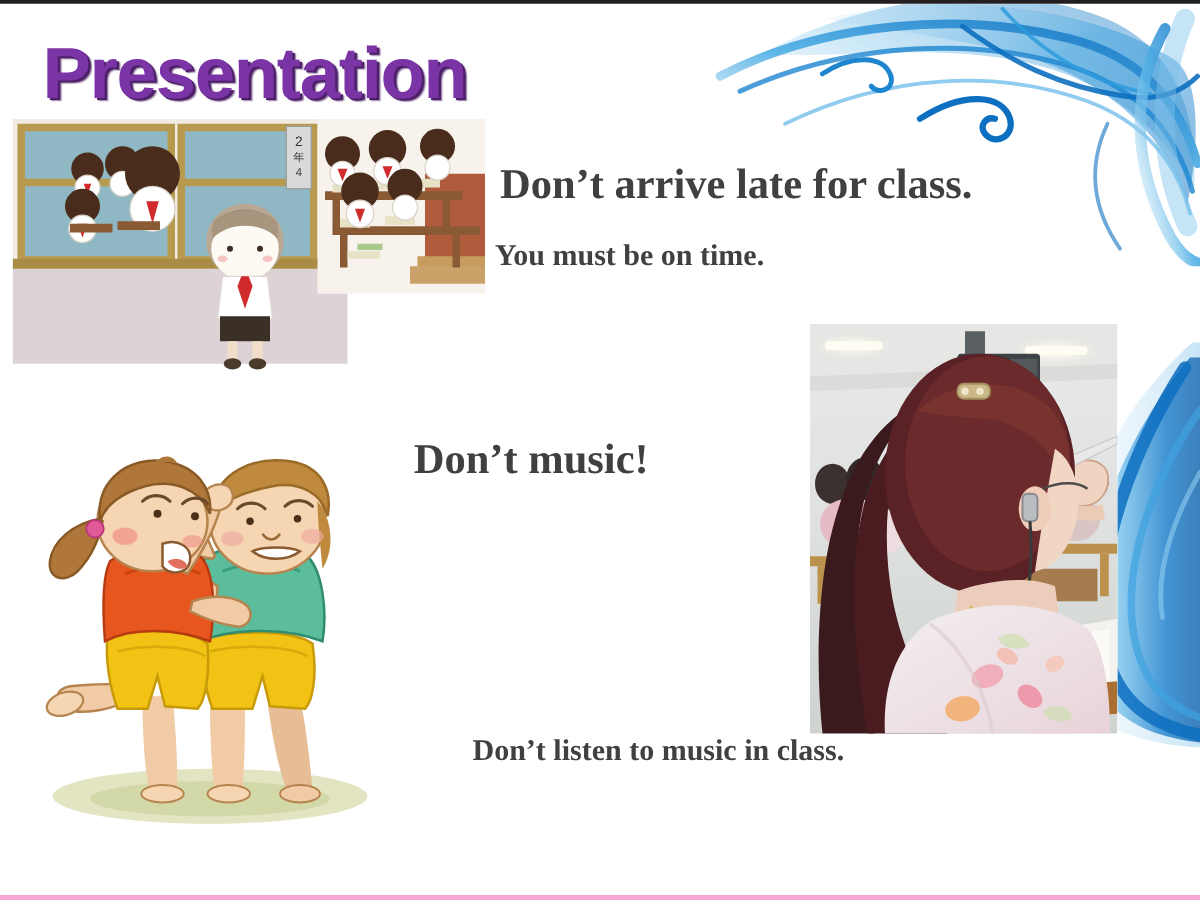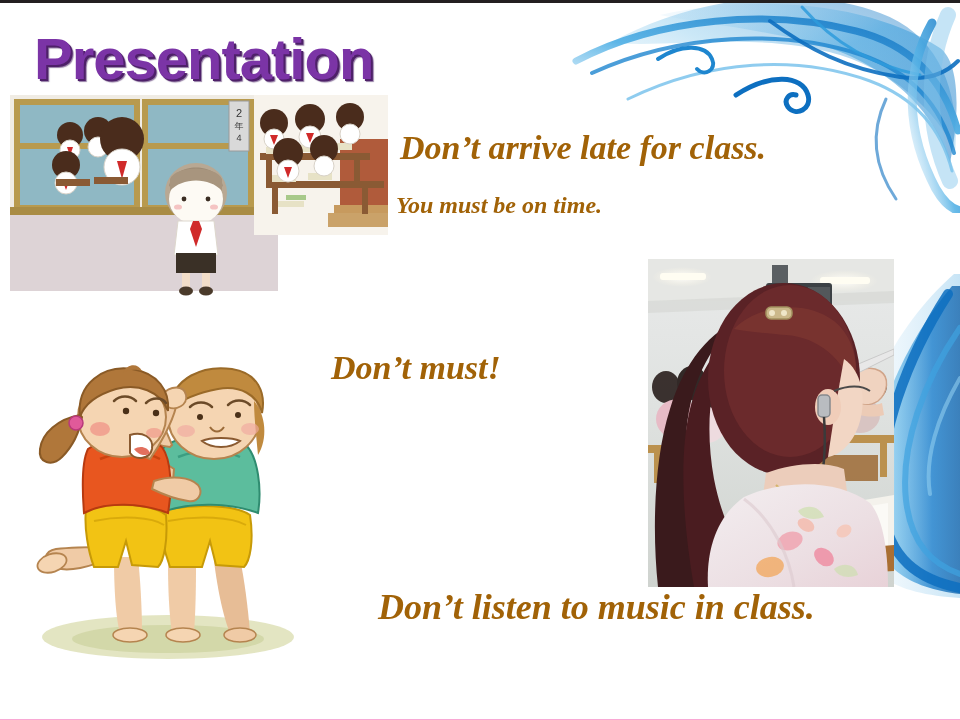--- a/index.html
+++ b/index.html
@@ -9,21 +9,21 @@
     background: #ffffff;
   }
   #slide {
     position: relative;
     width: 960px;
     height: 720px;
     background: #ffffff;
     overflow: hidden;
     font-family: "Liberation Sans", sans-serif;
     border-top: 3px solid #231f20;
-    border-bottom: 1px solid #f9a8d4;
+    border-bottom: 4px solid #f9a8d4;
     box-sizing: border-box;
   }
 
   
   .swirl-layer {
     position: absolute;
     pointer-events: none;
   }
   #swirl-top-right {
     top: 0; right: 0;
@@ -46,31 +46,30 @@
     letter-spacing: -1px;
     text-shadow:
        2px 2px 0 #4e2069,
        3px 3px 1px rgba(60,20,90,0.55);
     white-space: nowrap;
   }
 
   
   .caption {
     position: absolute;
-    color: #a16207;
+    color: #404040;
     font-family: "Liberation Serif", serif;
     font-weight: bold;
-    font-style: italic;
     white-space: nowrap;
     line-height: 1.0;
   }
   #cap-late    { left: 400px; top: 128px; font-size: 34px; }
   #cap-ontime  { left: 396px; top: 190px; font-size: 24px; }
   #cap-fight   { left: 331px; top: 348px; font-size: 34px; }
-  #cap-music   { left: 378px; top: 586px; font-size: 36px; text-align: center; }
+  #cap-music   { left: 378px; top: 586px; font-size: 24px; text-align: center; }
 
   
   .picture {
     position: absolute;
     overflow: hidden;
     background: #ffffff;
   }
   #img-classroom {
     left: 10px; top: 92px;
     width: 378px; height: 203px;
@@ -437,16 +436,16 @@
         <ellipse cx="196" cy="272" rx="8" ry="6" fill="#f6c7b8" transform="rotate(-30 196 272)"></ellipse>
         <path d="M150,252 C160,244 172,248 176,258 C166,262 154,260 150,252 Z" fill="#c9dfa8" opacity="0.75"></path>
         <path d="M186,310 C196,302 208,306 210,316 C200,320 190,318 186,310 Z" fill="#c9dfa8" opacity="0.7"></path>
       </g>
       <path d="M96,240 C126,262 142,300 146,328" fill="none" stroke="#dcc9ce" stroke-width="3" opacity="0.6"></path>
     </svg>
   </div>
 
   <div class="caption" id="cap-late">Don’t arrive late for class.</div>
   <div class="caption" id="cap-ontime">You must be on time.</div>
-  <div class="caption" id="cap-fight">Don’t must!</div>
+  <div class="caption" id="cap-fight">Don’t music!</div>
   <div class="caption" id="cap-music">Don’t listen to music in class.</div>
 
 </div>
 
 </body></html>

